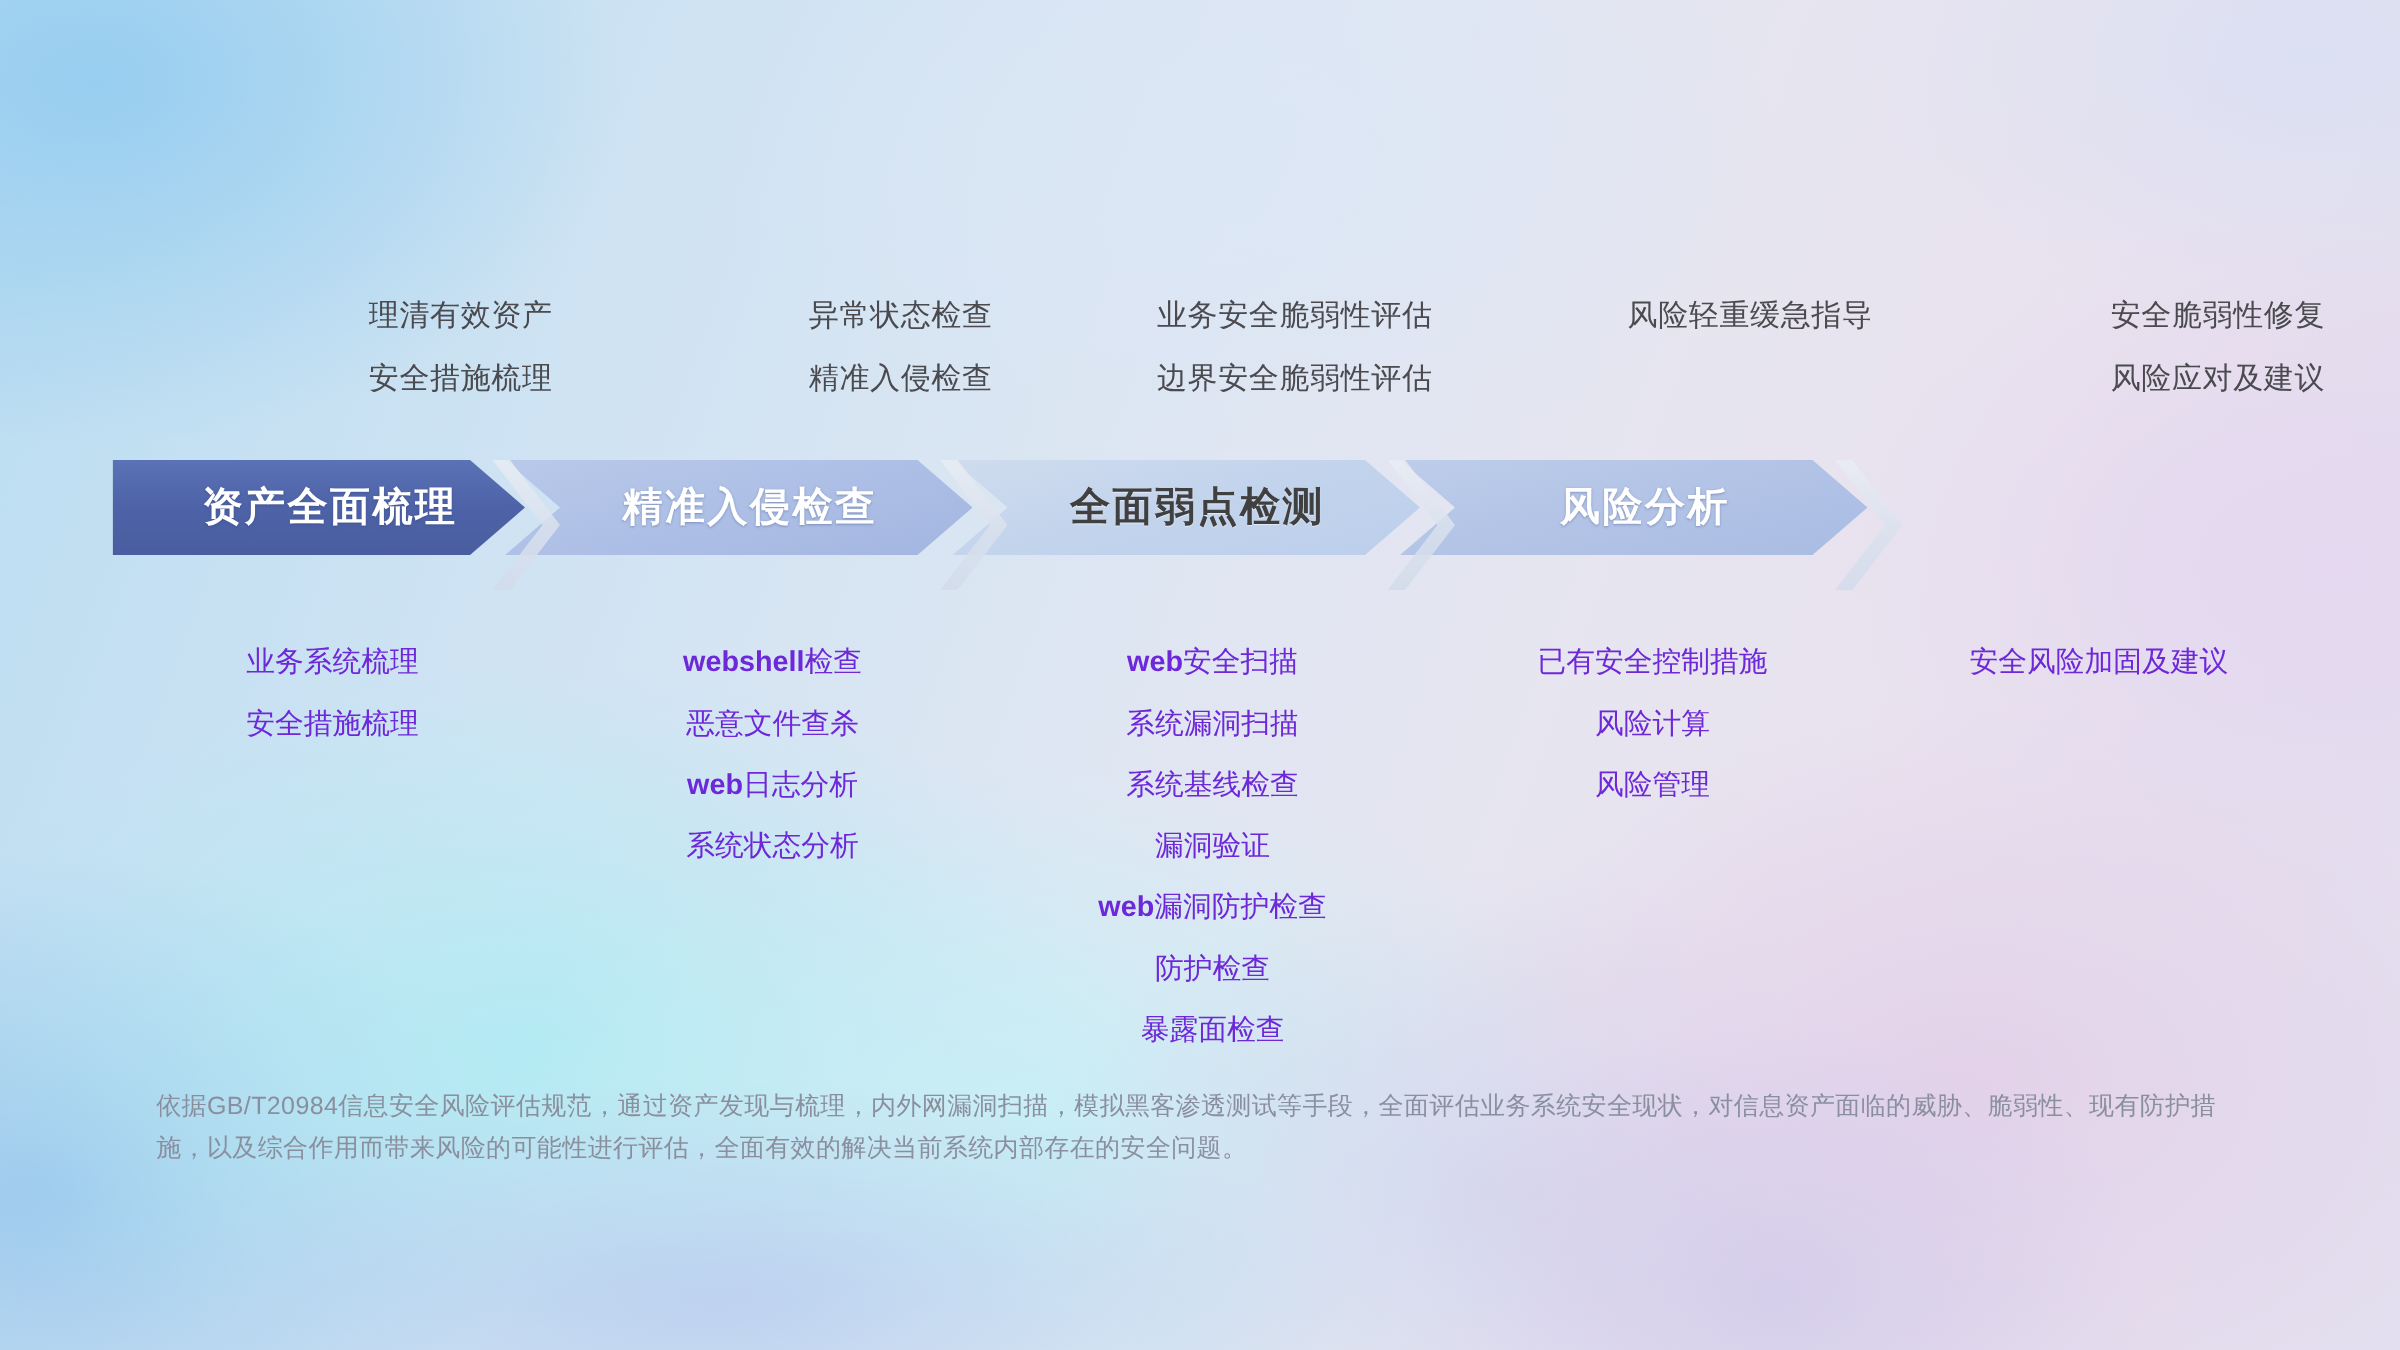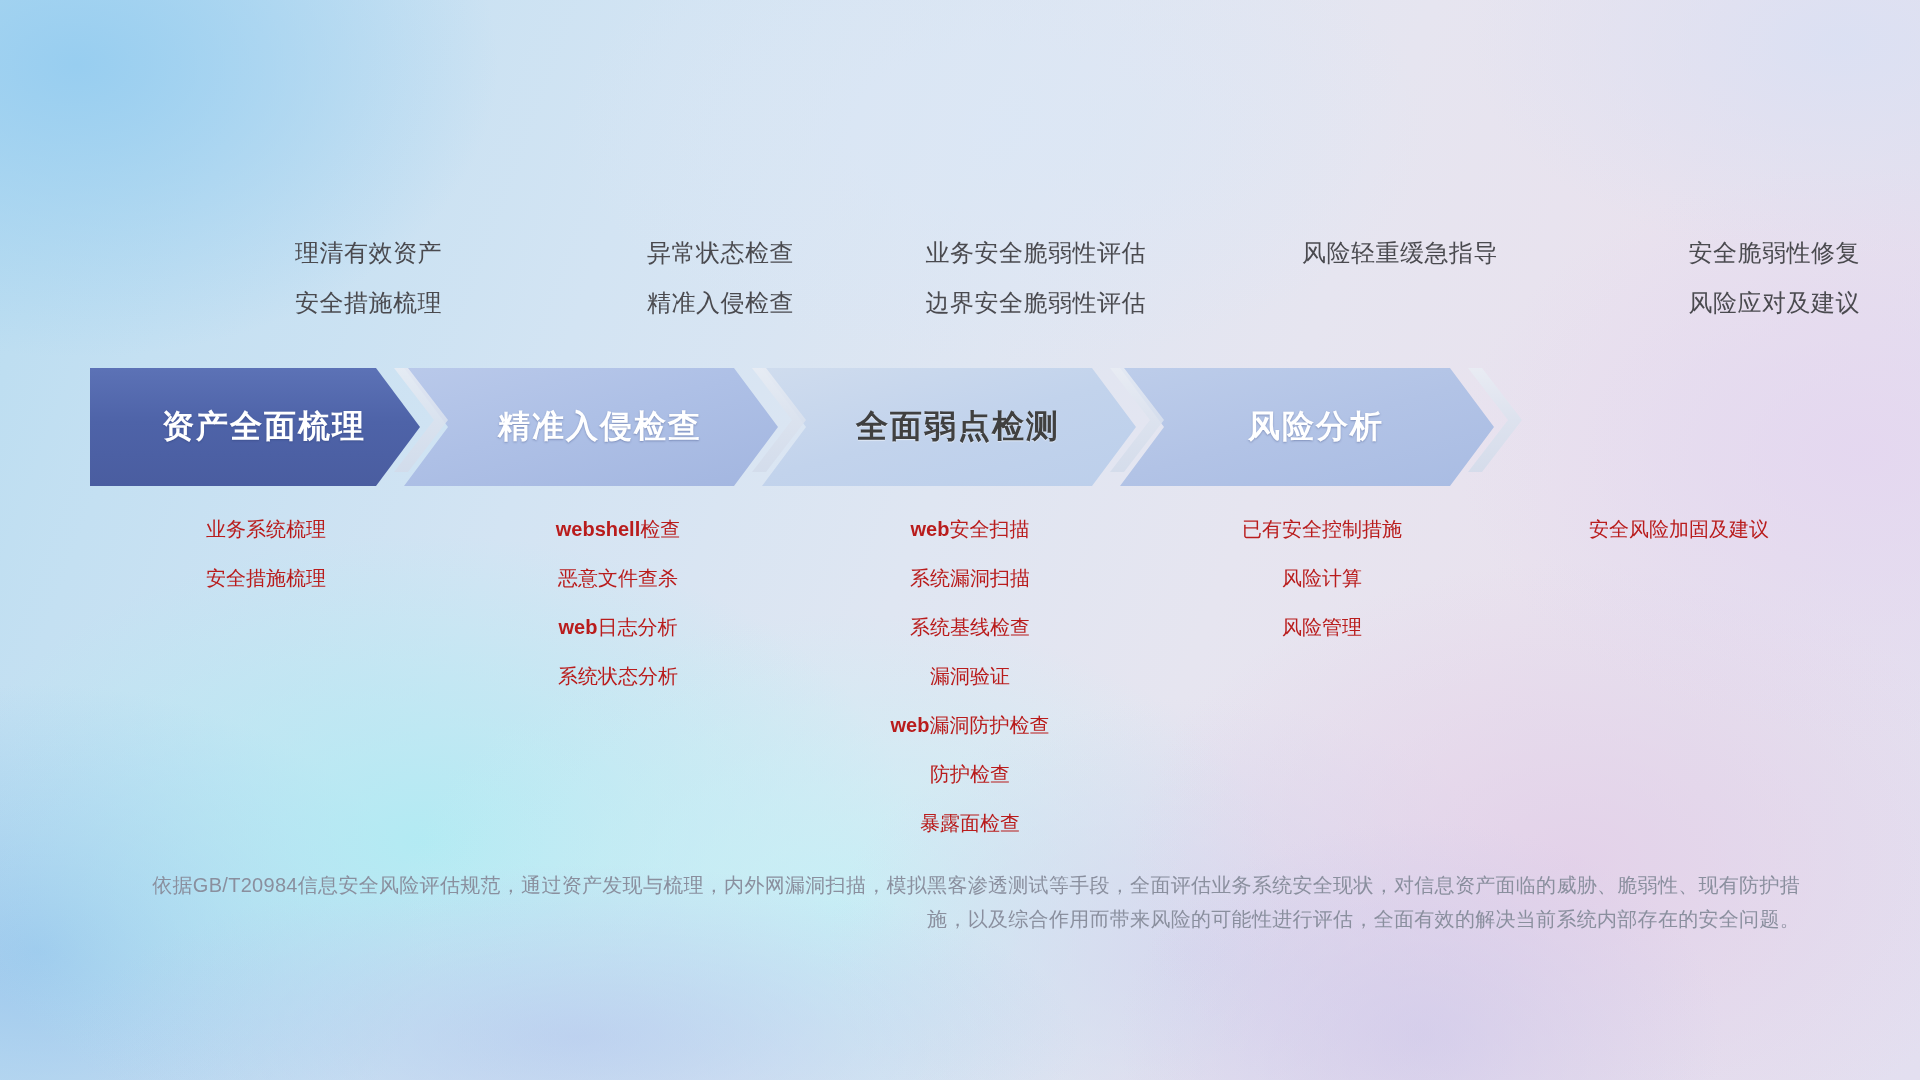--- a/index.html
+++ b/index.html
@@ -56,21 +56,21 @@
     line-height:50px;
     letter-spacing:.5px;
   }
   #top-texts .t-line { white-space:nowrap; }
 
   
   #arrow-band {
     position:absolute; top:368px; left:90px; right:60px; height:104px;
   }
   .arrow {
-    position:absolute; top:0; height:118px;
+    position:absolute; top:0; height:76px;
     display:flex; align-items:center; justify-content:center;padding-left:18px;
   }
   .arrow .shape { position:absolute; inset:0; }
   .arrow .label {
     position:relative; z-index:3;
     font-size:32px; font-weight:bold; letter-spacing:2px;
     white-space:nowrap;
   }
   .clip-head { clip-path:polygon(0 0, calc(100% - 44px) 0, 100% 50%, calc(100% - 44px) 100%, 0 100%); }
   .clip-mid  { clip-path:polygon(0 0, calc(100% - 44px) 0, 100% 50%, calc(100% - 44px) 100%, 0 100%, 44px 50%); }
@@ -87,36 +87,36 @@
     opacity:.85;
   }
 
   .lbl-white { color:#ffffff; text-shadow:0 1px 2px rgba(40,55,110,.35); }
   .lbl-blue  { color:#404040; text-shadow:0 1px 1px rgba(255,255,255,.55); }
 
   
   #bottom-lists { top:505px; align-items:flex-start; }
   #bottom-lists .col { text-align:center; }
   #bottom-lists .b-line {
-    color:#b91c1c;
-    font-size:20px;
+    color:#6d28d9;
+    font-size:23px;
     line-height:49px;
     white-space:nowrap;
   }
   #bottom-lists .b-line .mono-em { font-weight:bold;text-align:right; }
 
   
   #footer {
     position:absolute; left:100px; right:120px; top:868px;
     color:#8a8f9e;
     font-size:20px;
     line-height:34px;
     letter-spacing:.3px;
   }
-  #footer p { text-align:right;margin-left:25px; }
+  #footer p { text-align:left;margin-left:25px; }
 </style>
 </head>
 <body>
 
 <div id="bg">
   <div class="layer bg-base"></div>
   <div class="layer bg-b9"></div>
   <div class="layer bg-b8"></div>
   <div class="layer bg-b1"></div>
   <div class="layer bg-b2"></div>

